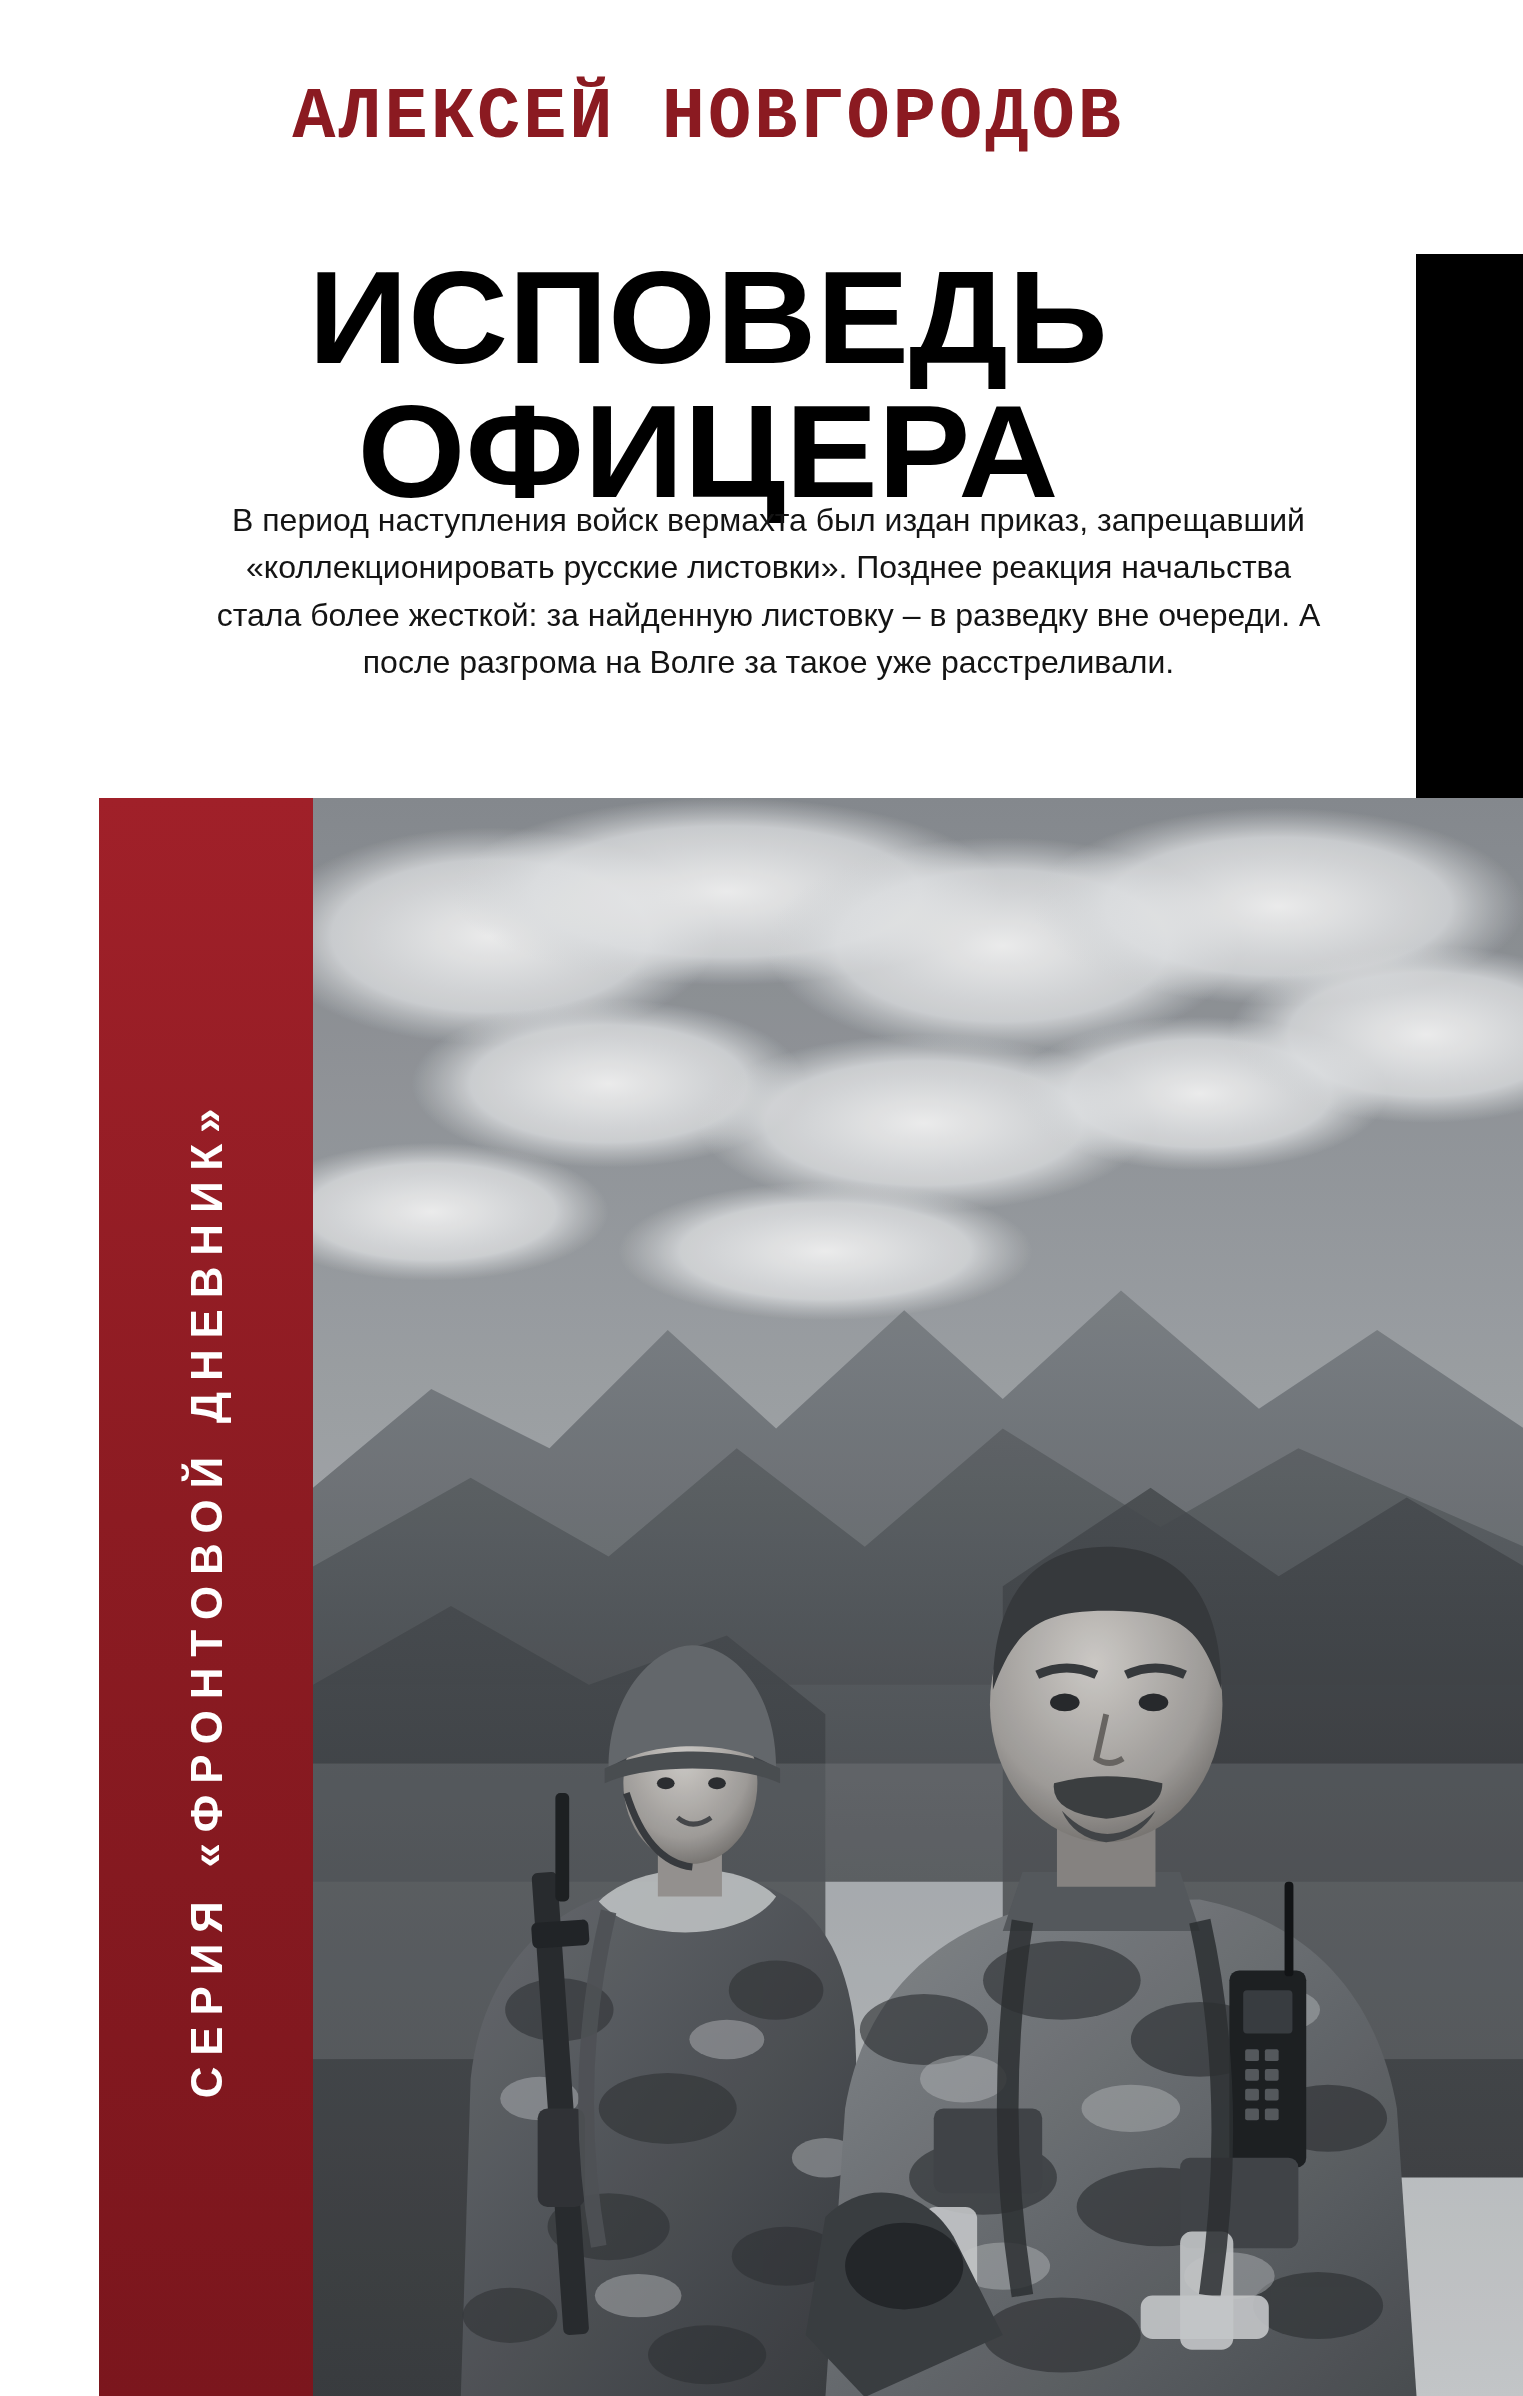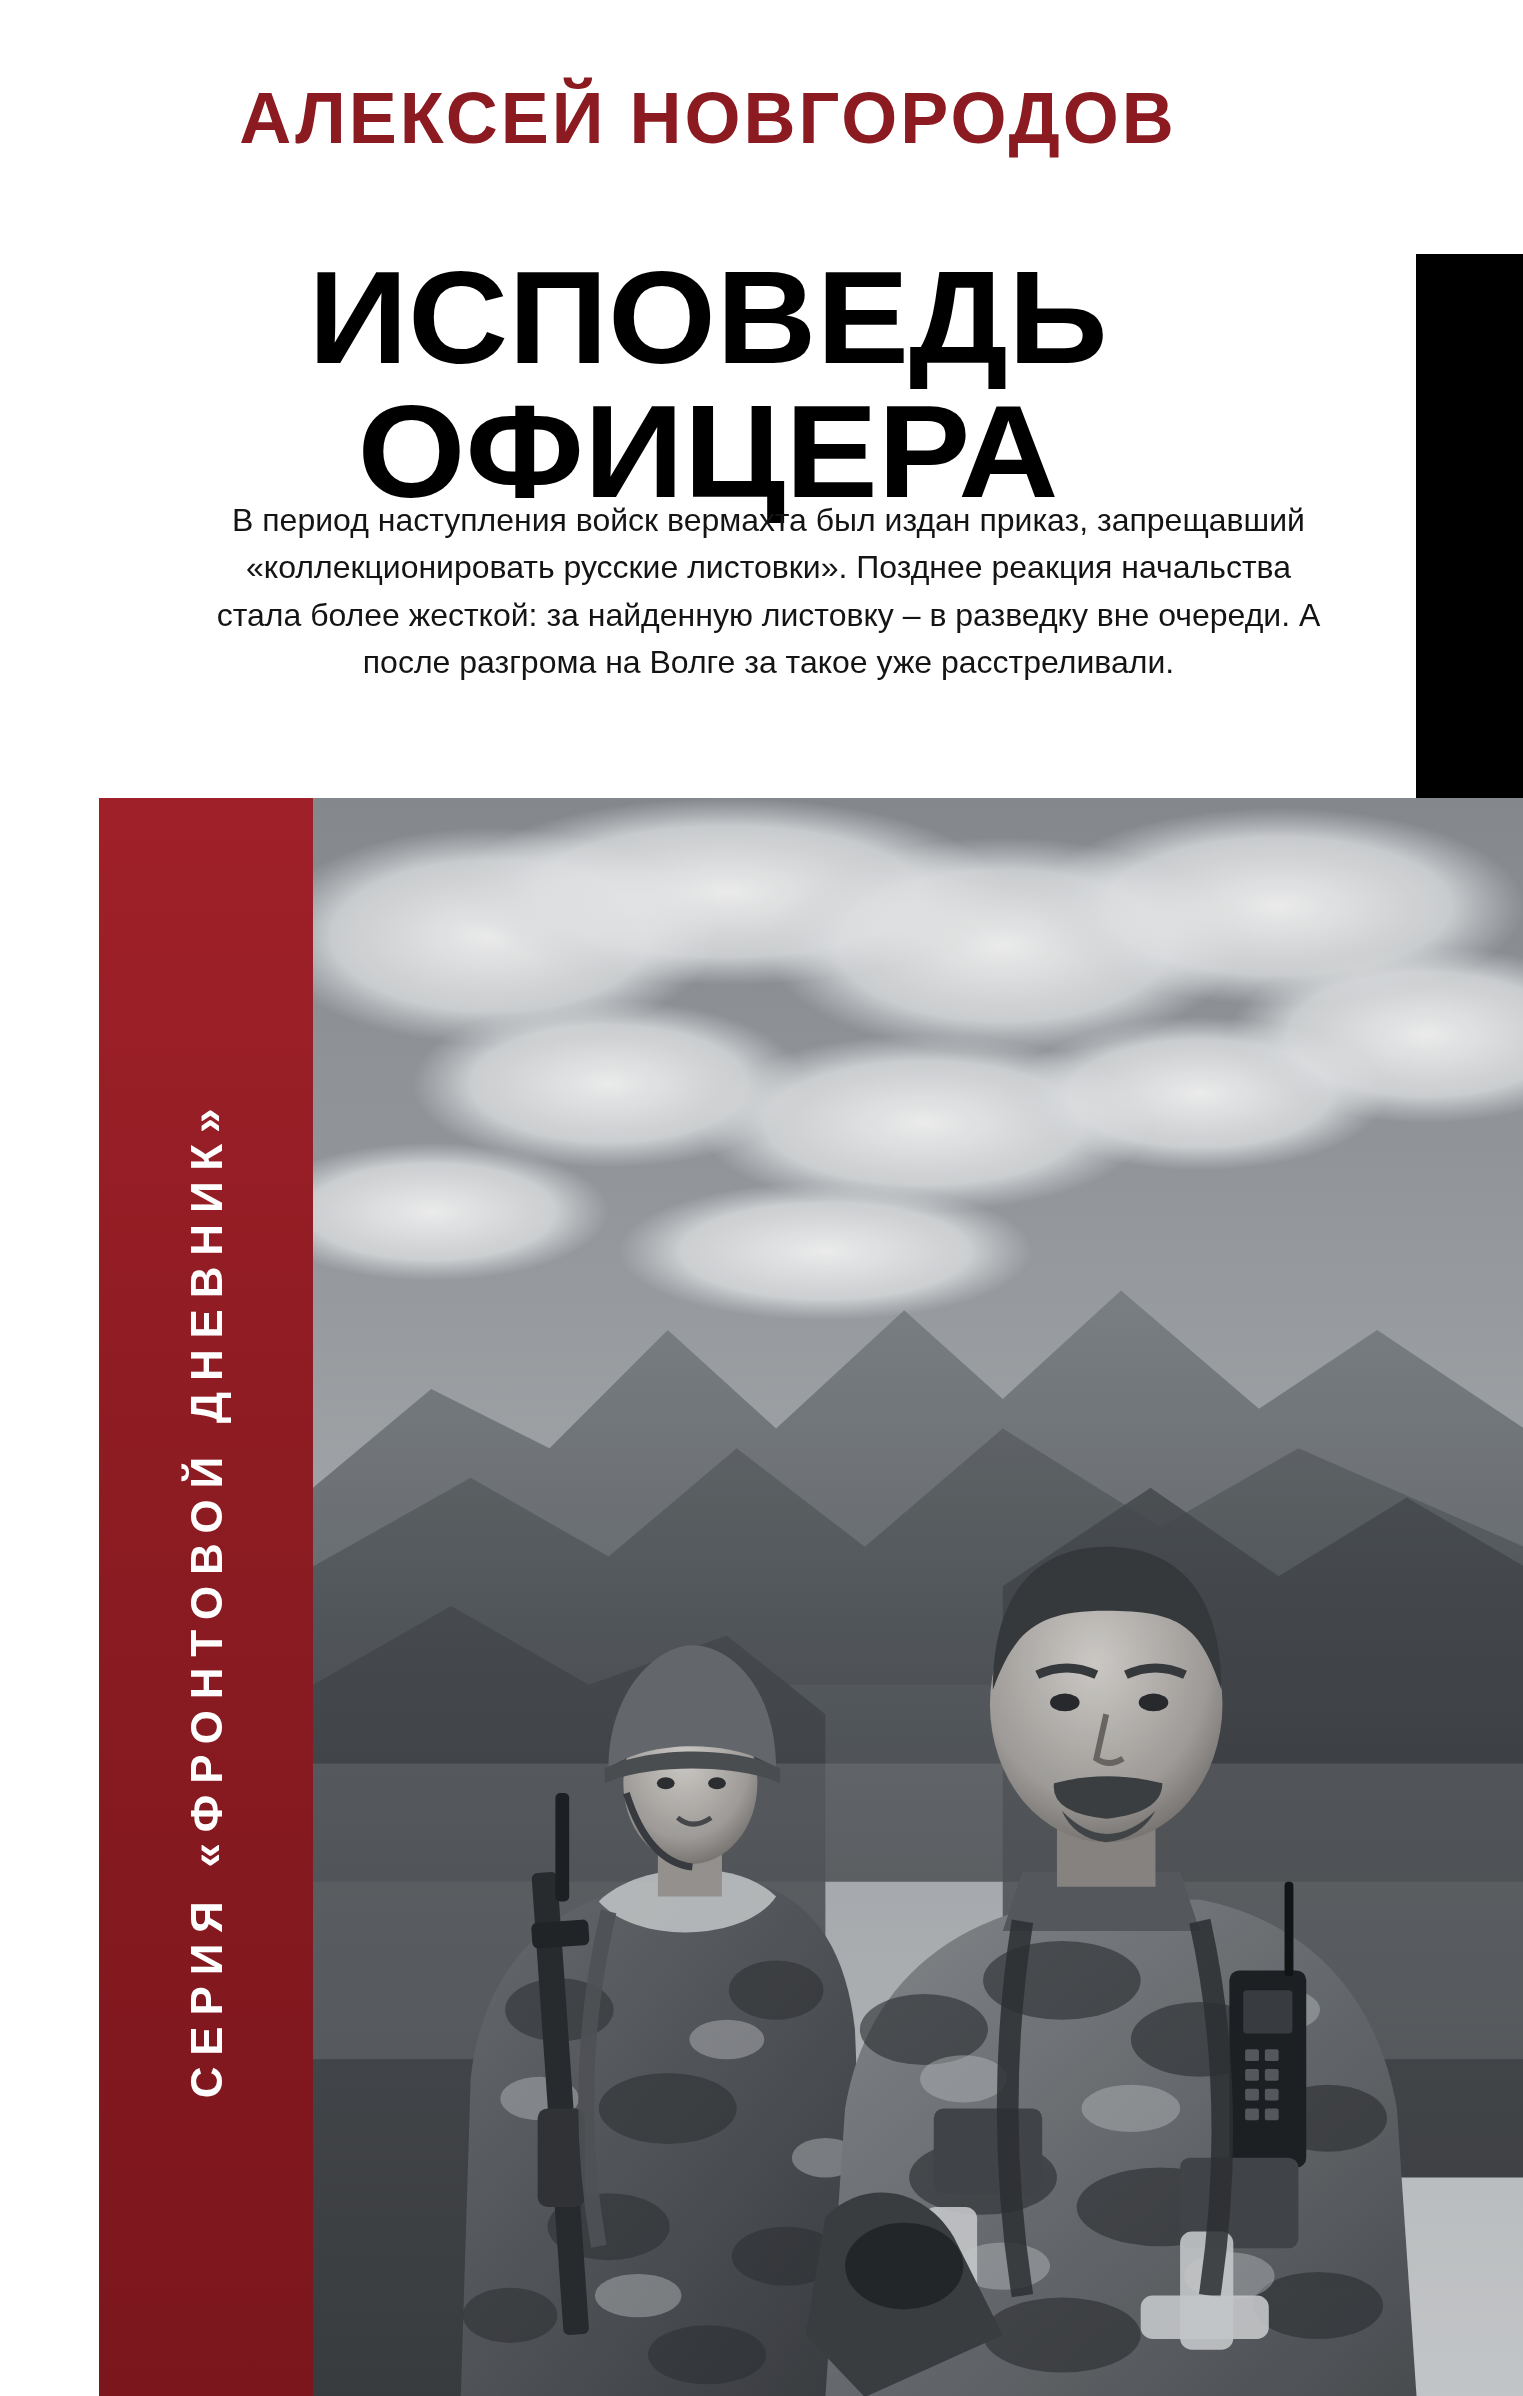--- a/index.html
+++ b/index.html
@@ -66,21 +66,21 @@
   .author {
     position: absolute;
     left: 0;
     right: 0;
     top: 77px;
     text-align: center;
     color: #8b1a21;
     font-weight: bold;
     font-size: 72px;
     letter-spacing: 3px;
-    font-family: Liberation Sans, sans-serif;
+    font-family: Liberation Mono, monospace;
   }
 
   .title {
     position: absolute;
     left: 0;
     right: 0;
     top: 251px;
     text-align: center;
     color: #000000;
     font-weight: bold;

